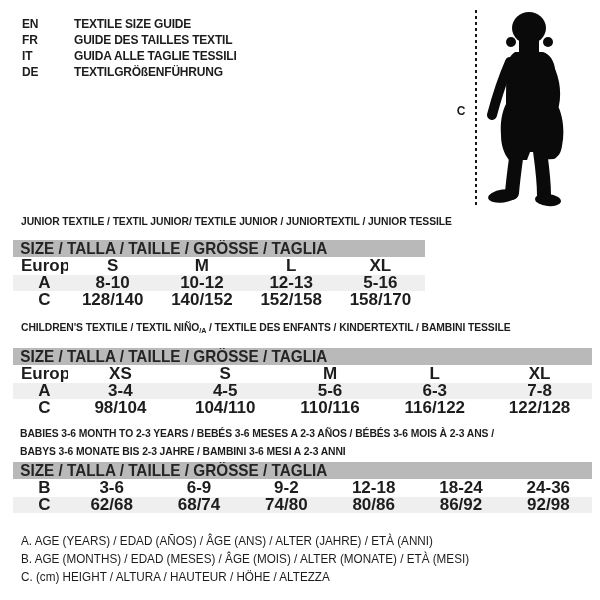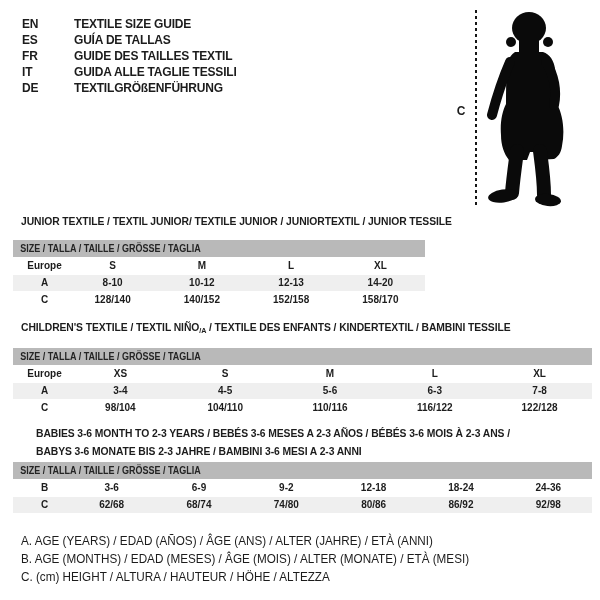--- a/index.html
+++ b/index.html
@@ -21,25 +21,25 @@
     position:absolute; left:475px; top:10px; width:2px; height:196px;
     background:repeating-linear-gradient(to bottom, #161616 0 3px, transparent 3px 6px);
   }
   .figure-label { position:absolute; left:453px; top:104px; width:16px; text-align:center; font-size:12px; font-weight:700; }
   .baby { position:absolute; left:483px; top:8px; width:112px; height:200px; }
 
   
   .sec-title { position:absolute; font-size:11.5px; font-weight:700; letter-spacing:-0.1px; line-height:13px; }
   .t1t { left:21px; top:215px; }
   .t2t { left:21px; top:321px; }
-  .t3t { left:36px; top:424px; line-height:18px; }
+  .t3t { left:20px; top:424px; line-height:18px; }
   .subsc { font-size:8px; vertical-align:-2px; }
 
   
-  .size-table { position:absolute; border-collapse:collapse; table-layout:fixed; font-weight:700; font-size:10px; color:#1d1d1d; }
+  .size-table { position:absolute; border-collapse:collapse; table-layout:fixed; font-weight:700; font-size:17px; color:#1d1d1d; }
   .size-table td { padding:0; height:16px; line-height:16px; text-align:center; border-bottom:1px solid #fff; overflow:hidden; white-space:nowrap; }
   .size-table td.lbl { text-align:center; padding-left:8px; }
   .size-table tr.bar td { background:#b9b9b9; height:17px; line-height:17px; text-align:left; color:#242424; }
   .bar-text { display:inline-block; transform:scaleX(0.9); transform-origin:0 50%; padding-left:8px; white-space:nowrap; }
   .size-table tr.shade td { background:#efefef; }
   .t1 { left:13px; top:240px; width:412px; }
   .t2 { left:13px; top:348px; width:579px; }
   .t3 { left:13px; top:462px; width:579px; }
 
   
@@ -47,24 +47,20 @@
 </style>
 </head>
 <body>
 
 <div class="page">
 
   <div class="lang-block">
     <div class="lang-row">
       <span class="lang-code">EN</span>
       <span class="lang-title">TEXTILE SIZE GUIDE</span>
-    </div>
-    <div class="lang-row">
-      <span class="lang-code">ES</span>
-      <span class="lang-title">GUÍA DE TALLAS</span>
     </div>
     <div class="lang-row">
       <span class="lang-code">FR</span>
       <span class="lang-title">GUIDE DES TAILLES TEXTIL</span>
     </div>
     <div class="lang-row">
       <span class="lang-code">IT</span>
       <span class="lang-title">GUIDA ALLE TAGLIE TESSILI</span>
     </div>
     <div class="lang-row">
@@ -113,21 +109,21 @@
       <td>S</td>
       <td>M</td>
       <td>L</td>
       <td>XL</td>
     </tr>
     <tr class="shade">
       <td class="lbl">A</td>
       <td>8-10</td>
       <td>10-12</td>
       <td>12-13</td>
-      <td>14-20</td>
+      <td>5-16</td>
     </tr>
     <tr>
       <td class="lbl">C</td>
       <td>128/140</td>
       <td>140/152</td>
       <td>152/158</td>
       <td>158/170</td>
     </tr>
   </tbody>
     </table>

